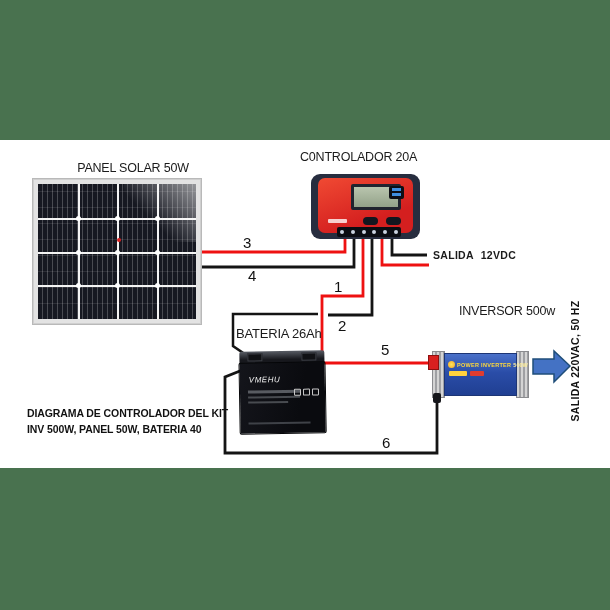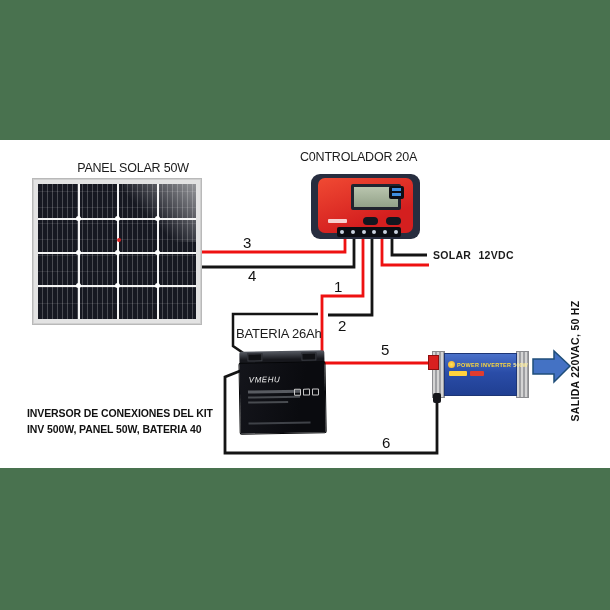--- a/index.html
+++ b/index.html
@@ -152,21 +152,21 @@
       <span class="ctl-screw"></span>
       <span class="ctl-screw"></span>
       <span class="ctl-screw"></span>
       <span class="ctl-screw"></span>
       <span class="ctl-screw"></span>
       <span class="ctl-screw"></span>
     </div>
   </div>
   <div class="lbl controller-label">C0NTROLADOR 20A</div>
 
-  <div class="lbl salida-dc">SOLAR 12VDC</div>
+  <div class="lbl salida-dc">SALIDA 12VDC</div>
 
   <div class="battery">
     <div class="bat-top">
       <span class="bat-term neg"></span>
       <span class="bat-term pos"></span>
     </div>
     <div class="bat-body">
       <span class="bat-brand">VMEHU</span>
       <span class="bat-bar bat-b1"></span>
       <span class="bat-bar bat-b2"></span>
@@ -189,27 +189,28 @@
         <span class="inv-badge">500W</span>
       </div>
       <div class="inv-row2">
         <span class="chip-y"></span>
         <span class="chip-r"></span>
       </div>
     </div>
     <div class="inv-conn-red"></div>
     <div class="inv-conn-black"></div>
   </div>
+  <div class="lbl inverter-label">INVERSOR 500w</div>
 
   <div class="salida-ac">
     <span>SALIDA 220VAC, 50 HZ</span>
   </div>
 
   <div class="description">
-    <div>INVERSOR DE CONEXIONES DEL KIT</div>
+    <div>DIAGRAMA DE CONTROLADOR DEL KIT</div>
     <div>INV 500W, PANEL 50W, BATERIA 40</div>
   </div>
 
   <span class="wnum wn1">1</span>
   <span class="wnum wn2">2</span>
   <span class="wnum wn3">3</span>
   <span class="wnum wn4">4</span>
   <span class="wnum wn5">5</span>
   <span class="wnum wn6">6</span>
 </div>

